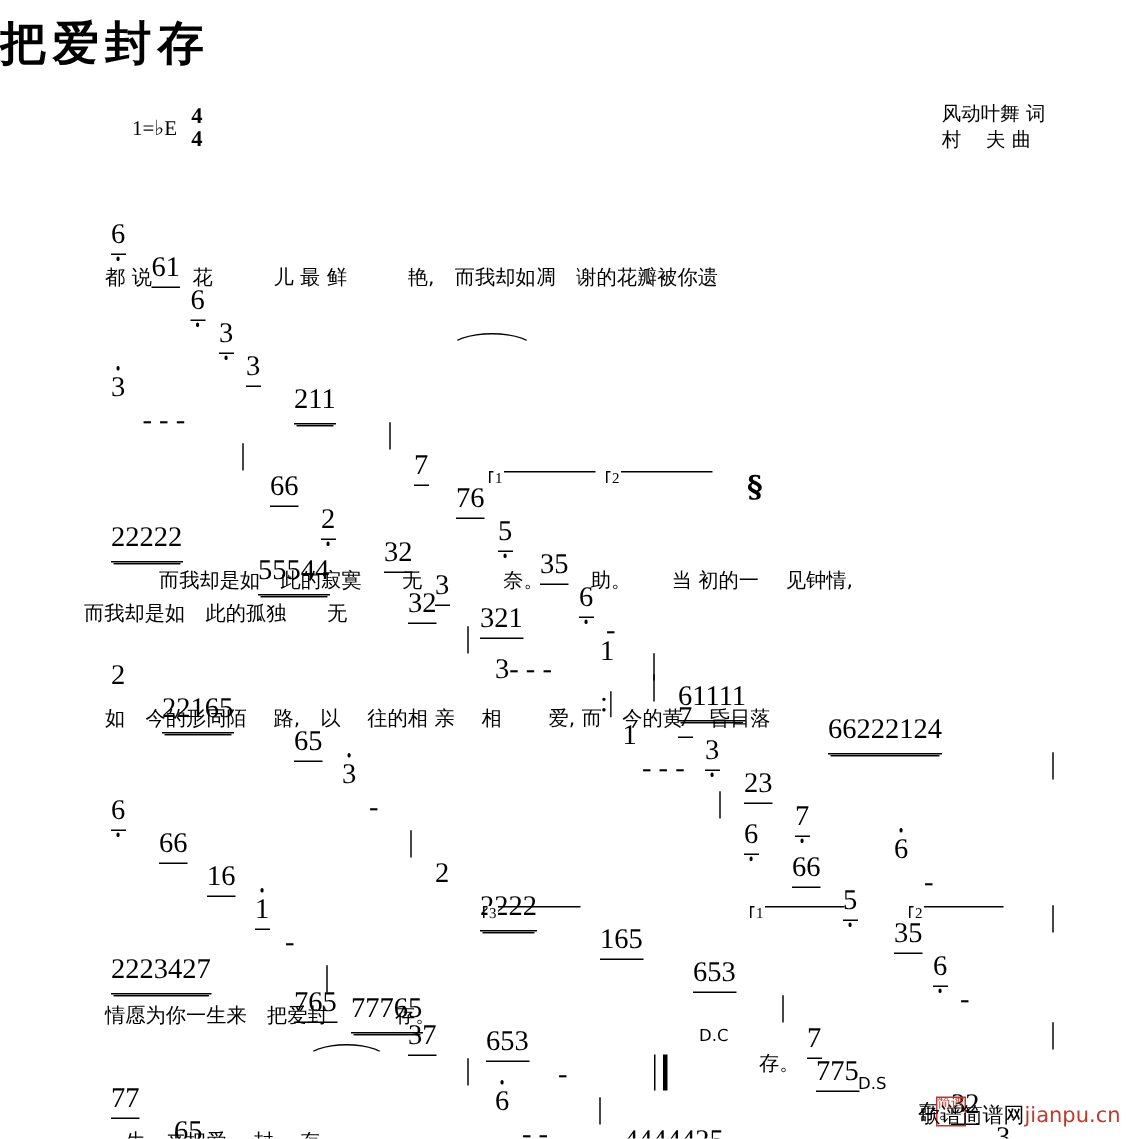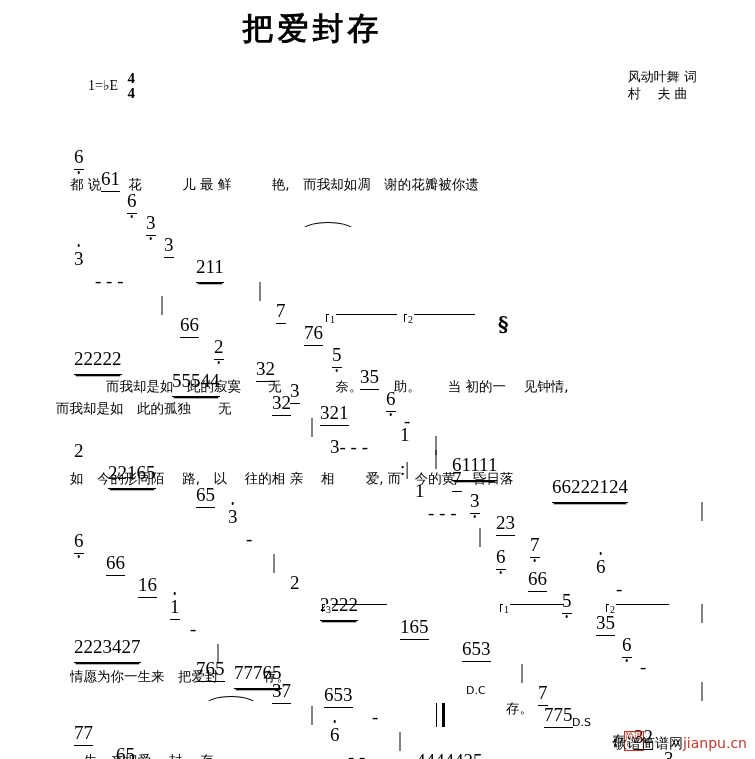--- a/index.html
+++ b/index.html
@@ -7,21 +7,21 @@
     width:755px;height:759px;
     background:#ffffff;
     font-family:"Liberation Serif", serif;
     color:#000000;
     position:relative;
     overflow:hidden;
   }
   .title{
     position:absolute;
     top:8px;left:0;width:625px;
-    text-align:center;
+    text-align:left;
     font-size:31px;
     font-weight:bold;
     letter-spacing:4px;
     font-family:"DejaVu Sans","Liberation Sans",sans-serif;
   }
   .meta-left{
     position:absolute;
     left:88px;top:72px;
     font-size:14px;
     font-family:"Liberation Serif",serif;

